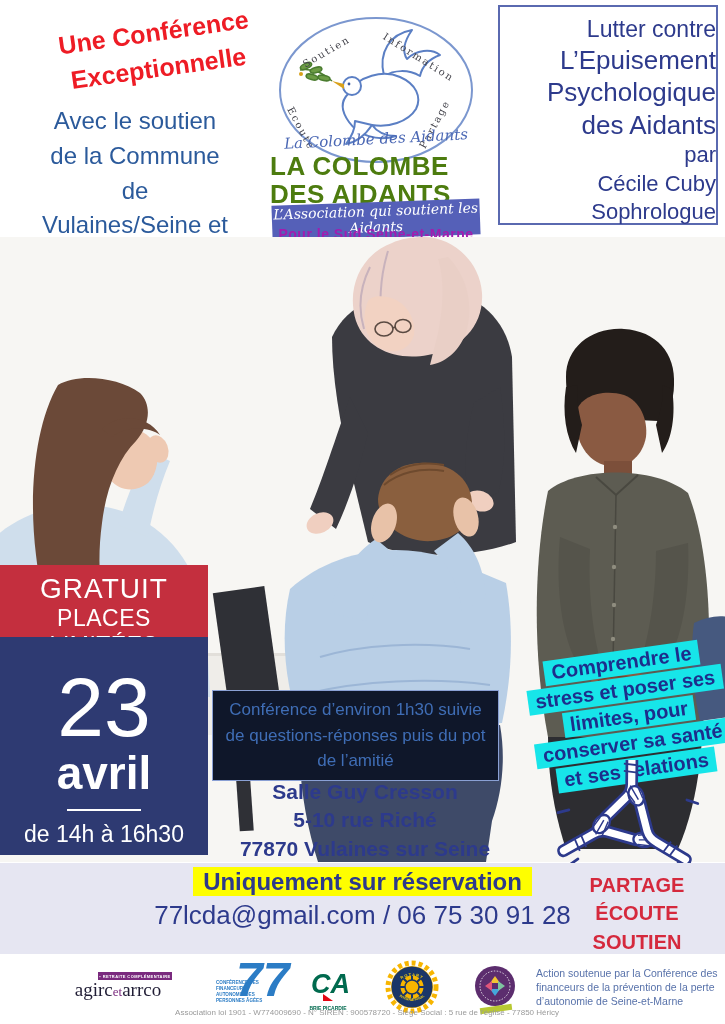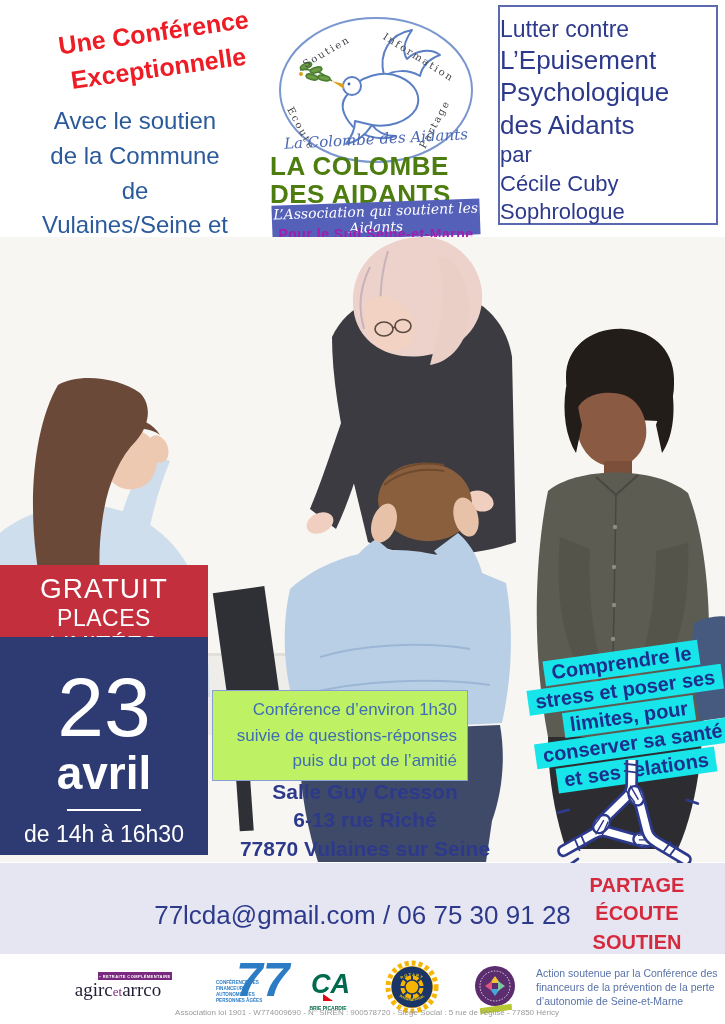--- a/index.html
+++ b/index.html
@@ -22,21 +22,21 @@
              transform:rotate(-3deg);}
   .assoc-name{position:absolute;left:-6px;right:-6px;top:139px;color:#4d7c0f;
               font-size:26px;font-weight:800;line-height:1.07;letter-spacing:0.5px;}
   .assoc-banner{position:absolute;left:-4px;top:188px;width:208px;background:#5560b8;color:#ffffff;
               font-family:"DejaVu Serif",serif;font-style:italic;font-size:14px;text-align:center;
               padding:1px 0 3px;transform:rotate(-2deg);}
   .assoc-region{position:absolute;left:-10px;right:-10px;top:212px;text-align:center;color:#a21caf;
               font-size:14px;font-weight:600;letter-spacing:0.5px;}
 
   .title-box{left:498px;top:5px;width:220px;height:220px;border:2px solid #5a69b0;background:#fff;
-             color:#2d3a8c;text-align:left;padding-top:8px;box-sizing:border-box;}
+             color:#2d3a8c;text-align:right;padding-top:8px;box-sizing:border-box;}
   .title-box .t1{font-size:23px;font-weight:500;line-height:1.25;}
   .title-box .t2{font-size:26px;font-weight:500;line-height:1.25;}
   .title-box .t3{font-size:22px;font-weight:500;line-height:1.3;}
 
   
   .crest{left:38px;top:247px;width:66px;height:68px;}
   .agirc{background:#fff;}
   .agirc-main{left:118px;top:250px;width:130px;height:62px;}
   .agirc-banner{position:absolute;right:4px;top:10px;width:92px;background:#7a2a7e;color:#fff;
                 font-size:5px;font-weight:700;letter-spacing:0.4px;text-align:center;padding:2px 0;}
@@ -56,22 +56,22 @@
   .free-box{left:0;top:565px;width:208px;height:72px;background:#c42f3e;color:#fff;text-align:center;
             padding-top:8px;box-sizing:border-box;}
   .free-box .f1{font-size:28px;font-weight:500;letter-spacing:1px;line-height:1.15;}
   .free-box .f2{font-size:23px;font-weight:400;letter-spacing:0.5px;}
   .date-box{left:0;top:637px;width:208px;height:218px;background:#2e3a72;color:#fff;text-align:center;}
   .date-box .day{font-size:84px;font-weight:500;line-height:1.0;margin-top:28px;}
   .date-box .month{font-size:46px;font-weight:700;line-height:1.05;}
   .date-box hr{width:74px;border:none;border-top:2px solid #ffffff;margin:12px auto 10px;}
   .date-box .time{font-size:23px;font-weight:400;}
 
-  .conf-box{left:212px;top:690px;width:256px;background:#bef264;border:1.5px solid #8aa0d4;
-            color:#3f6db5;font-size:17px;font-weight:500;line-height:1.5;text-align:right;
+  .conf-box{left:212px;top:690px;width:287px;background:#0f172a;border:1.5px solid #8aa0d4;
+            color:#3f6db5;font-size:17px;font-weight:500;line-height:1.5;text-align:center;
             padding:6px 10px;box-sizing:border-box;}
   .venue{left:150px;top:778px;width:430px;text-align:center;color:#2d3a8c;font-size:21px;
          font-weight:700;line-height:1.35;}
 
   .note{left:524px;top:648px;width:210px;transform:rotate(-8deg);}
   .note span{display:table;margin:2px auto;background:#17e5e9;color:#1d2e8c;font-size:20px;
              font-weight:700;padding:1px 7px;}
 
   .hands{left:548px;top:760px;width:158px;height:118px;}
 
@@ -265,21 +265,21 @@
   </div>
   <div class="abs date-box">
     <div class="day">23</div>
     <div class="month">avril</div>
     <hr>
     <div class="time">de 14h à 16h30</div>
   </div>
 
   <div class="abs conf-box">Conférence d’environ 1h30 suivie de questions-réponses puis du pot de l’amitié</div>
   <div class="abs venue pre">Salle Guy Cresson
-6-13 rue Riché
+5-10 rue Riché
 77870 Vulaines sur Seine</div>
 
   <div class="abs note">
     <span>Comprendre le</span>
     <span>stress et poser ses</span>
     <span>limites, pour</span>
     <span>conserver sa santé</span>
     <span>et ses relations</span>
   </div>
 
@@ -298,20 +298,21 @@
     <use href="#handA" transform="rotate(240 80 66)"></use>
     <g stroke="#2d3a8c" stroke-width="3" stroke-linecap="round">
       <path d="M4,58 l12,-3"></path>
         <path d="M146,44 l12,4"></path>
         <path d="M16,116 l10,-7"></path>
         <path d="M136,114 l10,6"></path>
     </g>
   </svg>
 
   <div class="abs strip">
+    <div class="resv1"><span>Uniquement sur réservation</span></div>
     <div class="resv2">77lcda@gmail.com / 06 75 30 91 28</div>
     <div class="pes pre">PARTAGE
 ÉCOUTE
 SOUTIEN</div>
   </div>
 
   <div class="abs agirc agirc-sm">
     <div class="agirc-banner">• RETRAITE COMPLÉMENTAIRE</div>
     <div class="agirc-name"><span>agirc</span><span class="et">et</span><span>arrco</span></div>
   </div>

